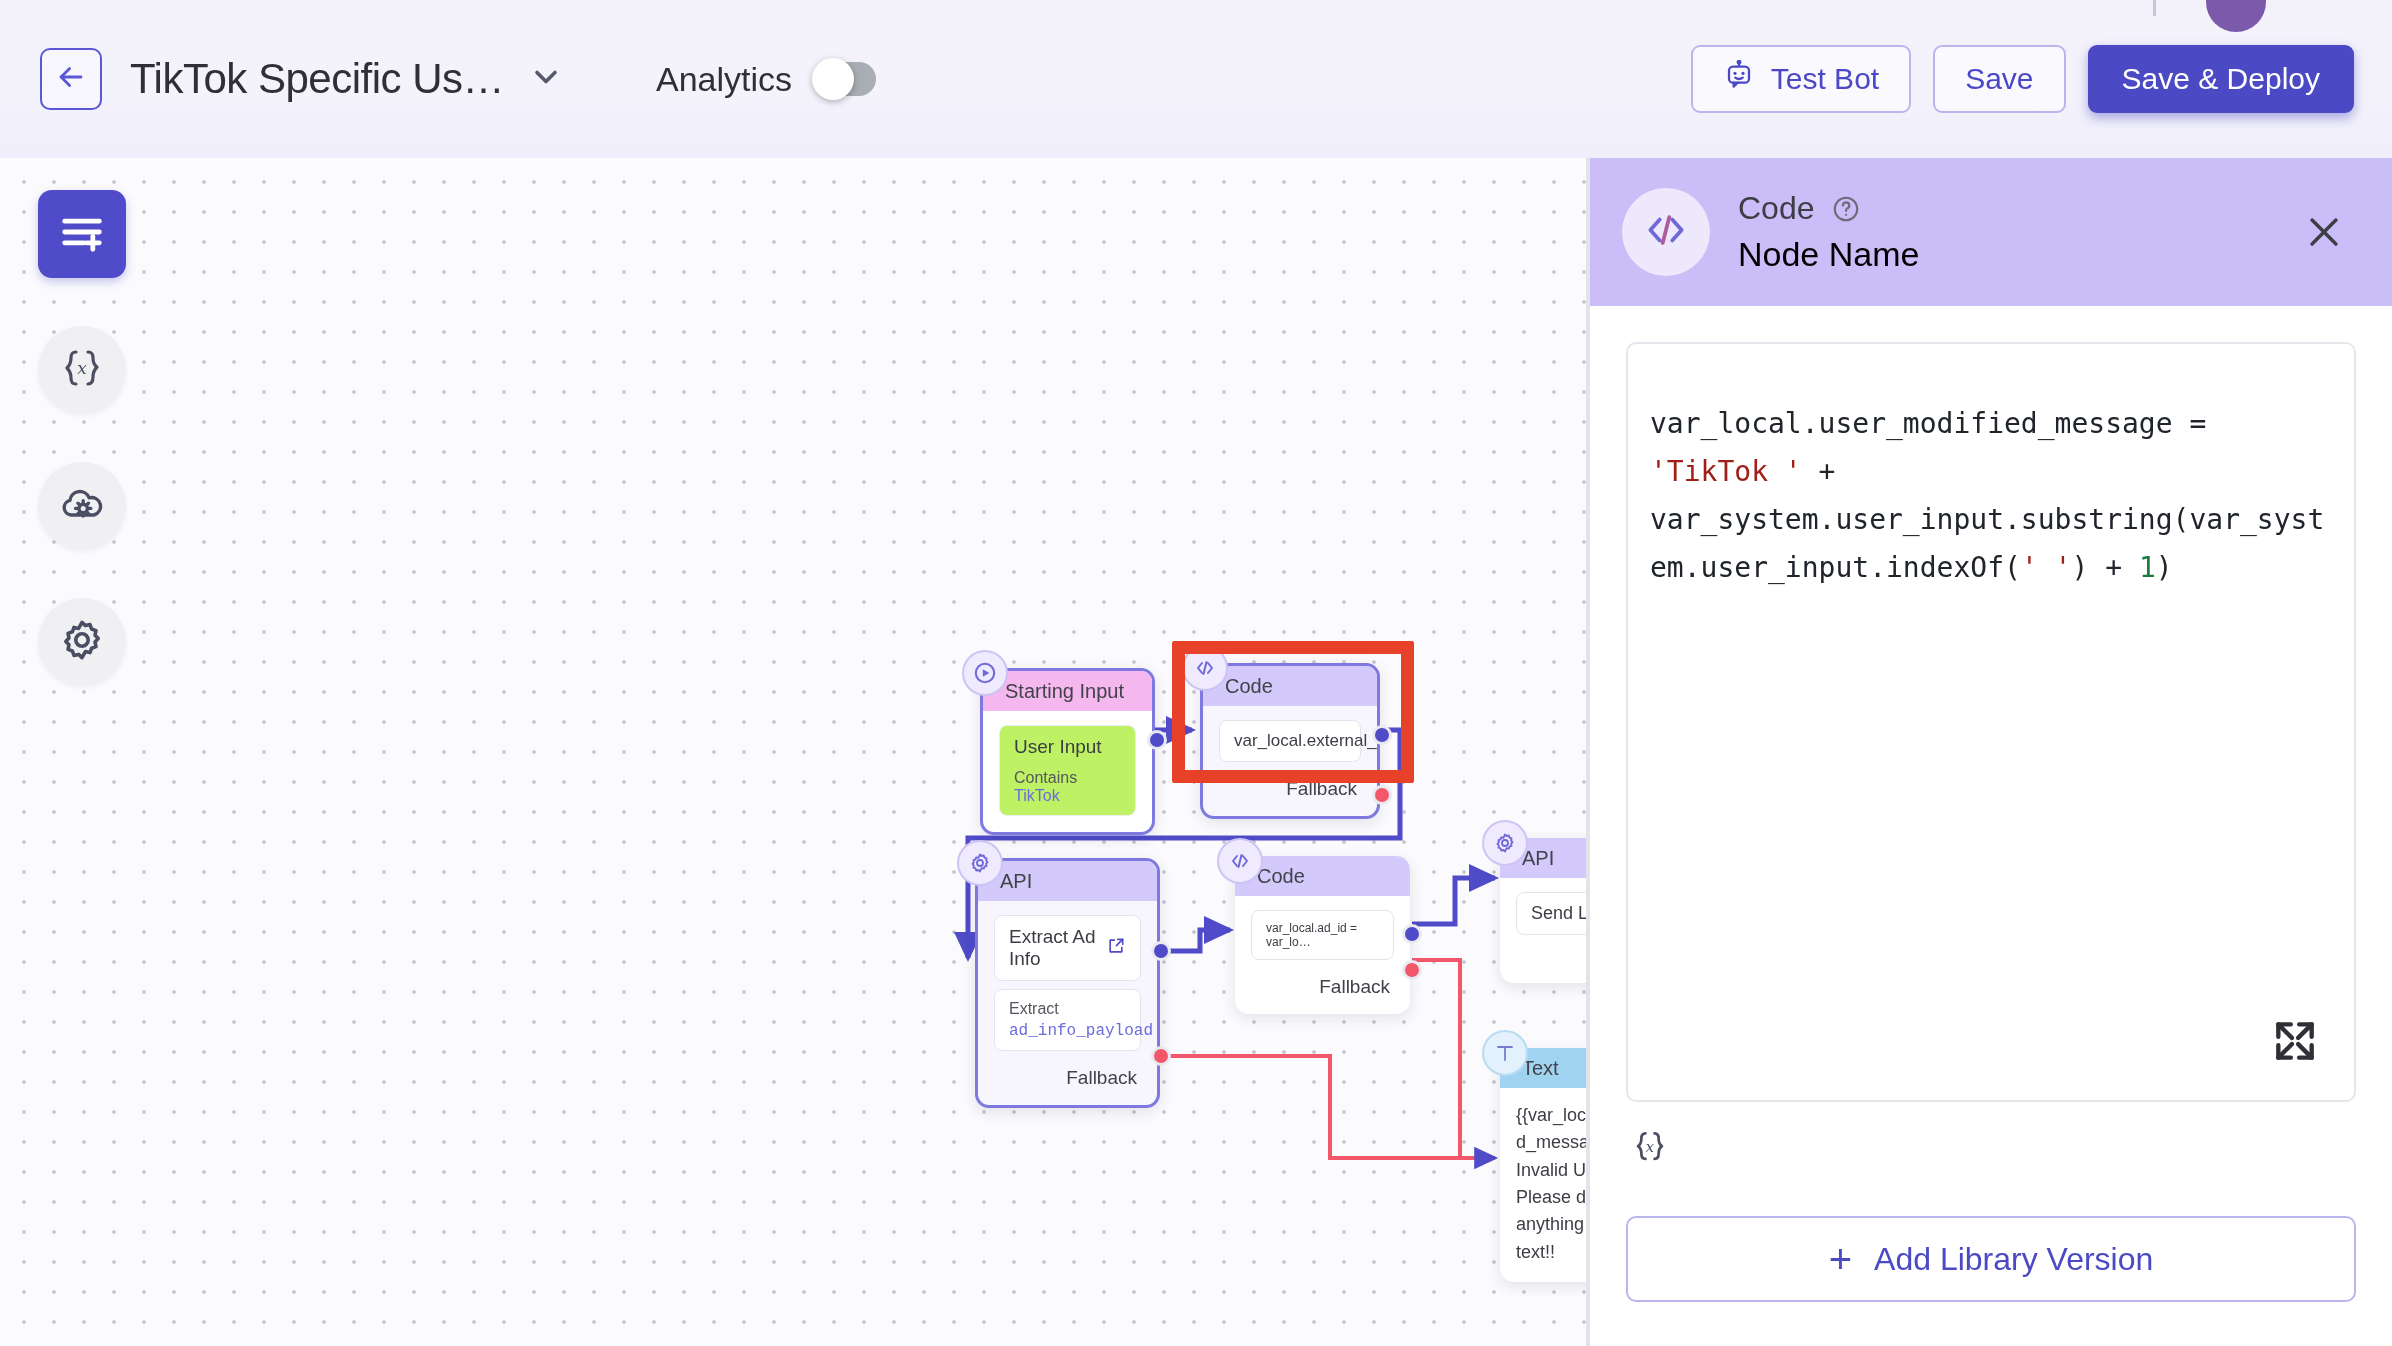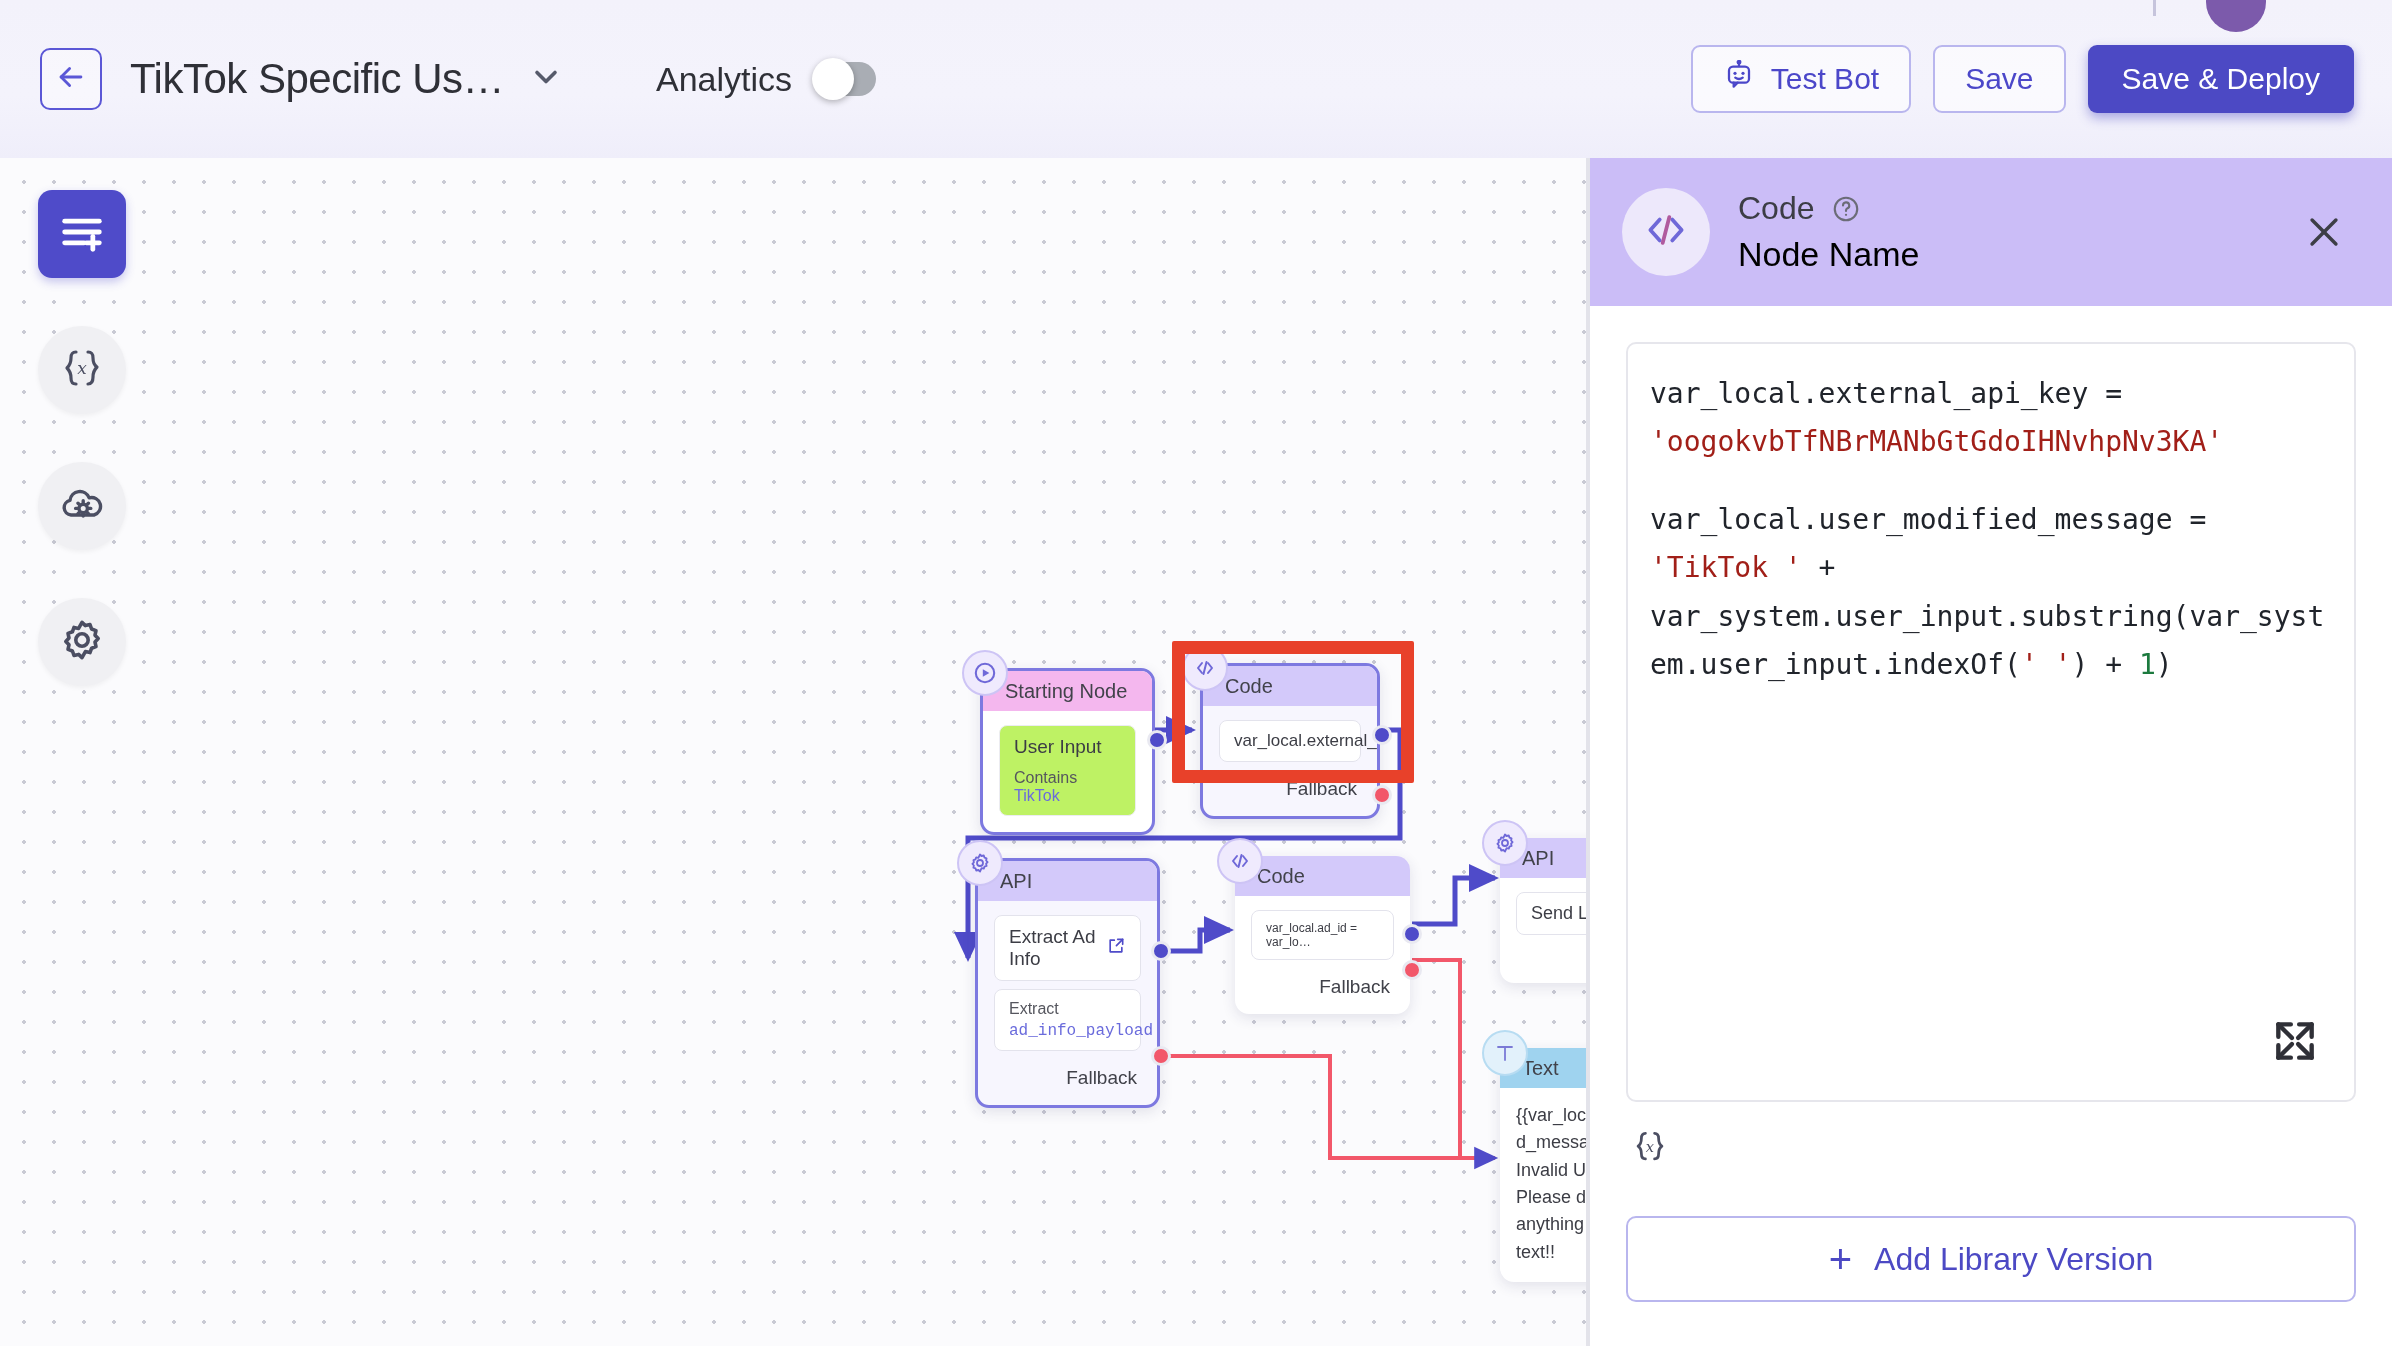--- a/index.html
+++ b/index.html
@@ -322,21 +322,21 @@
     </div>
 
     <div class="node" style="left:980px;top:510px;width:175px">
       <div class="node-badge">
         <svg width="26" height="26" viewBox="0 0 24 24" fill="none" stroke="#6f68d8" stroke-width="1.9">
           <circle cx="12" cy="12" r="8.5"></circle>
             <polygon points="10,8.5 16,12 10,15.5" fill="#6f68d8" stroke="none"></polygon>
         </svg>
       </div>
       <div class="node-box node-outlined" style="background:#ffffff">
-        <div class="node-hdr hdr-pink">Starting Node</div>
+        <div class="node-hdr hdr-pink">Starting Input</div>
         <div class="node-body">
           <div class="field" style="display:block">
             <div style="font-size:19px;color:#3c3d45">User Input</div>
             <div class="field-label" style="margin-top:11px">
               <span>Contains</span>
               <span style="color:#6a6bdc">TikTok</span>
             </div>
           </div>
         </div>
       </div>
@@ -481,21 +481,20 @@
         <svg width="44" height="44" viewBox="0 0 24 24" fill="none" stroke="#3d3e46" stroke-width="1.9" stroke-linecap="round">
           <line x1="5.5" y1="5.5" x2="18.5" y2="18.5"></line>
           <line x1="18.5" y1="5.5" x2="5.5" y2="18.5"></line>
         </svg>
       </span>
     </div>
 
     <div class="editor-wrap">
       <div class="editor">
 
-        <div class="code"><span>var_local.external_api_key = </span><span class="str">'oogokvbTfNBrMANbGtGdoIHNvhpNv3KA'</span></div>
 
         <div class="code code-block2"><span>var_local.user_modified_message = </span><span class="str">'TikTok '</span><span> +
 var_system.user_input.substring(var_system.user_input.indexOf(</span><span class="str">' '</span><span>) + </span><span class="num">1</span><span>)</span></div>
 
         <span class="expand-icon">
           <svg width="50" height="50" viewBox="0 0 24 24" fill="none" stroke="#2f3037" stroke-width="2.1" stroke-linecap="round" stroke-linejoin="round">
             <polyline points="14 4 20 4 20 10"></polyline>
               <line x1="20" y1="4" x2="13.5" y2="10.5"></line>
             <polyline points="10 20 4 20 4 14"></polyline>
               <line x1="4" y1="20" x2="10.5" y2="13.5"></line>

